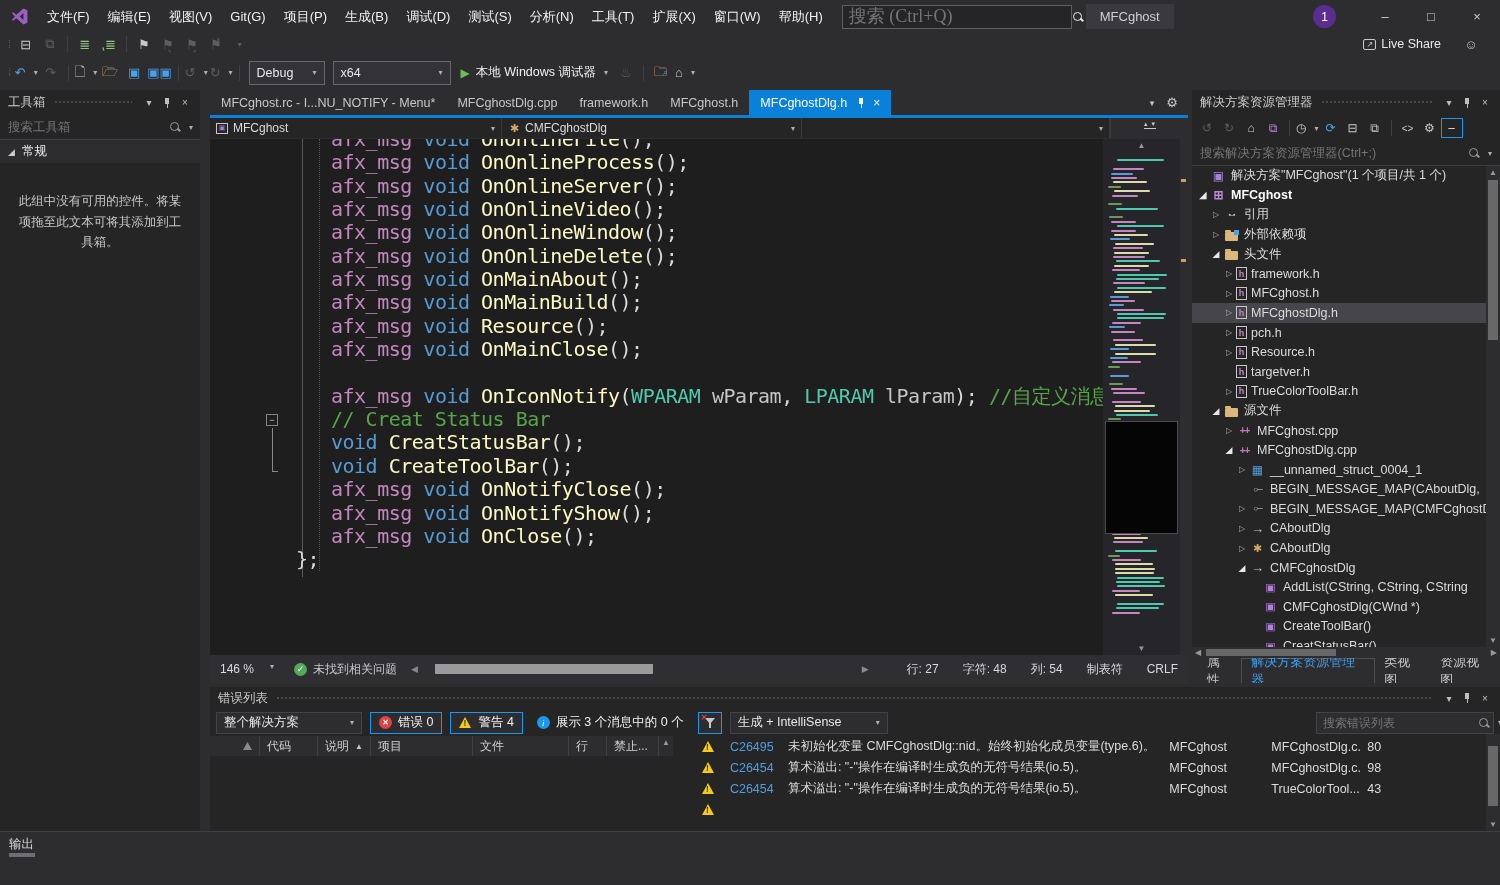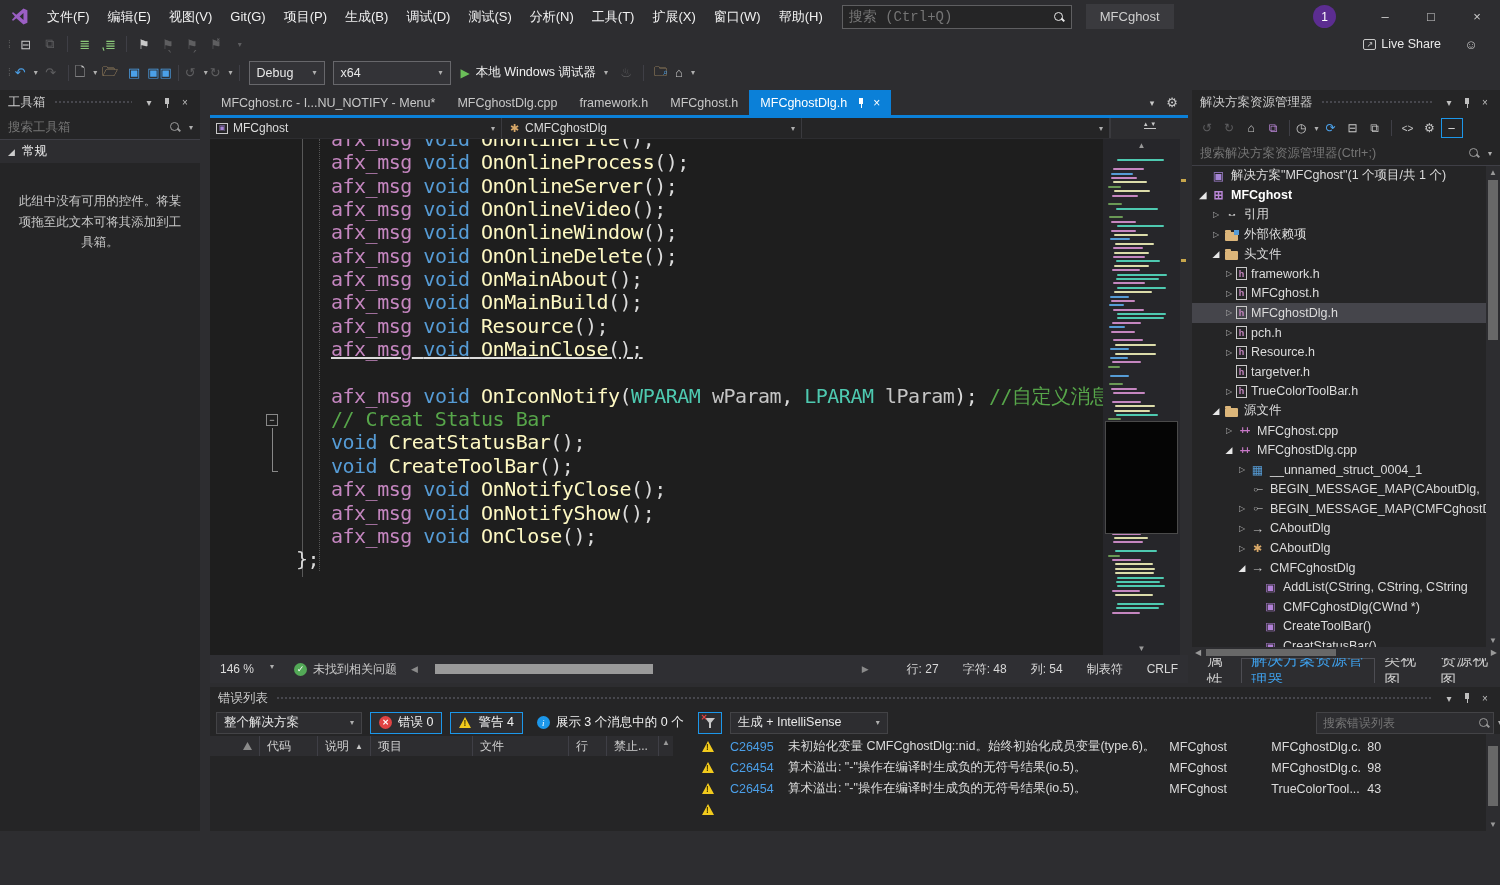--- a/index.html
+++ b/index.html
@@ -6,21 +6,21 @@
   html,body{background:#2D2D30}
   body{font-family:"Liberation Sans",sans-serif;color:#DCDCDC}
   .app{position:relative;width:1500px;height:885px;background:#2D2D30;overflow:hidden;font-size:13px}
 
   
   .titlebar{height:33px;display:flex;align-items:center;background:#2D2D30}
   .vslogo{width:38px;display:flex;justify-content:center;align-items:center}
   .menubar{display:flex;height:100%;align-items:center}
   .menu-item{padding:0 9px;height:100%;display:flex;align-items:center;color:#F1F1F1;font-size:13px;cursor:default}
   .qsearch{width:230px;height:24px;margin-left:10px;background:#252526;border:1px solid #5f5f61;display:flex;align-items:center;padding:0 6px}
-  .qsearch input{flex:1;background:transparent;border:none;outline:none;color:#8A8A8A;font-size:14px;font-family:Liberation Mono, monospace}
+  .qsearch input{flex:1;background:transparent;border:none;outline:none;color:#8A8A8A;font-size:18px;font-family:Liberation Serif, serif}
   .title-chip{margin-left:14px;background:#3A3A3E;color:#CFCFCF;font-size:13px;padding:5px 14px}
   .tb-spacer{flex:1}
   .avatar{width:23px;height:23px;border-radius:50%;background:#5C2D91;color:#fff;font-size:12px;display:flex;align-items:center;justify-content:center;margin-right:26px}
   .winbtn{width:46px;height:33px;display:flex;align-items:center;justify-content:center;color:#CCCCCC;font-size:13px}
   
   .icon-search{position:relative;width:12px;height:12px;flex:none}
   .icon-search::before{content:"";position:absolute;left:1px;top:1px;width:7px;height:7px;border:1.6px solid #E8E8E8;border-radius:50%}
   .icon-search::after{content:"";position:absolute;left:8px;top:8px;width:4px;height:1.6px;background:#E8E8E8;transform:rotate(45deg)}
   .icon-search.dim::before{border-color:#9A9A9A}.icon-search.dim::after{background:#9A9A9A}
   
@@ -136,21 +136,21 @@
   .ti-class::before{content:"✱";color:#D8A868;font-size:11px}
   .ti-method::before{content:"▣";color:#B180D7;font-size:11px}
   .vscroll{position:absolute;right:0;top:0;bottom:0;width:14px;background:#2D2D30}
   .vs-up{position:absolute;top:2px;left:0;right:0;text-align:center;font-size:8px;color:#999}
   .vs-thumb{position:absolute;left:2px;right:2px;top:14px;height:160px;background:#686868}
   .vs-dn{position:absolute;bottom:2px;left:0;right:0;text-align:center;font-size:8px;color:#999}
   .sx-hscroll{height:11px;background:#2D2D30;position:relative}
   .sx-hthumb{position:absolute;left:14px;top:2px;width:130px;height:7px;background:#686868}
   .sx-harr{position:absolute;top:1px;font-size:8px;color:#999}
   .sx-tabs{height:25px;background:#2D2D30;display:flex;align-items:stretch;padding-left:6px}
-  .sx-tab{display:flex;align-items:center;padding:0 9px;font-size:16px;color:#C8C8C8}
+  .sx-tab{display:flex;align-items:center;padding:0 9px;font-size:13px;color:#C8C8C8}
   .sx-tab.active{border:1px solid #4D4D53;border-bottom:none;background:#2D2D30;color:#3E9EE8}
 
   
   .errlist{position:absolute;left:210px;right:0;top:597px;height:144px;background:#252526;display:flex;flex-direction:column;overflow:hidden}
   .el-toolbar{height:27px;display:flex;align-items:center;padding:0 6px;background:#252526}
   .el-combo{height:22px;background:#2D2D30;border:1px solid #434346;display:flex;align-items:center;padding:0 7px;font-size:12.5px;color:#E8E8E8;margin-right:8px}
   .el-btn{height:22px;border:1px solid #1C97EA;display:flex;align-items:center;padding:0 8px;font-size:12.5px;color:#F1F1F1;margin-right:8px;background:#2D2D30}
   .el-flat{height:22px;display:flex;align-items:center;padding:0 6px;font-size:12.5px;color:#F1F1F1;margin-right:8px}
   .errc{width:13px;height:13px;border-radius:50%;background:#E04343;color:#fff;font-size:8px;display:flex;align-items:center;justify-content:center;margin-right:6px;font-weight:bold}
   .warnt{position:relative;width:0;height:0;border-left:6.5px solid transparent;border-right:6.5px solid transparent;border-bottom:11px solid #F2CB1D;margin-right:7px}
@@ -363,21 +363,21 @@
           <div class="codelines" id="codelines">
               <div class="cl" style="padding-left: 121px;"><span class="tk-m">afx_msg</span><span class="tk-p"> </span><span class="tk-k">void</span><span class="tk-p"> </span><span class="tk-f">OnOnlineFile</span><span class="tk-p">();</span></div>
               <div class="cl" style="padding-left: 121px;"><span class="tk-m">afx_msg</span><span class="tk-p"> </span><span class="tk-k">void</span><span class="tk-p"> </span><span class="tk-f">OnOnlineProcess</span><span class="tk-p">();</span></div>
               <div class="cl" style="padding-left: 121px;"><span class="tk-m">afx_msg</span><span class="tk-p"> </span><span class="tk-k">void</span><span class="tk-p"> </span><span class="tk-f">OnOnlineServer</span><span class="tk-p">();</span></div>
               <div class="cl" style="padding-left: 121px;"><span class="tk-m">afx_msg</span><span class="tk-p"> </span><span class="tk-k">void</span><span class="tk-p"> </span><span class="tk-f">OnOnlineVideo</span><span class="tk-p">();</span></div>
               <div class="cl" style="padding-left: 121px;"><span class="tk-m">afx_msg</span><span class="tk-p"> </span><span class="tk-k">void</span><span class="tk-p"> </span><span class="tk-f">OnOnlineWindow</span><span class="tk-p">();</span></div>
               <div class="cl" style="padding-left: 121px;"><span class="tk-m">afx_msg</span><span class="tk-p"> </span><span class="tk-k">void</span><span class="tk-p"> </span><span class="tk-f">OnOnlineDelete</span><span class="tk-p">();</span></div>
               <div class="cl" style="padding-left: 121px;"><span class="tk-m">afx_msg</span><span class="tk-p"> </span><span class="tk-k">void</span><span class="tk-p"> </span><span class="tk-f">OnMainAbout</span><span class="tk-p">();</span></div>
               <div class="cl" style="padding-left: 121px;"><span class="tk-m">afx_msg</span><span class="tk-p"> </span><span class="tk-k">void</span><span class="tk-p"> </span><span class="tk-f">OnMainBuild</span><span class="tk-p">();</span></div>
               <div class="cl" style="padding-left: 121px;"><span class="tk-m">afx_msg</span><span class="tk-p"> </span><span class="tk-k">void</span><span class="tk-p"> </span><span class="tk-f">Resource</span><span class="tk-p">();</span></div>
-              <div class="cl" style="padding-left: 121px; text-decoration: underline;"><span class="tk-m">afx_msg</span><span class="tk-p"> </span><span class="tk-k">void</span><span class="tk-p"> </span><span class="tk-f">OnMainClose</span><span class="tk-p">();</span></div>
+              <div class="cl" style="padding-left: 121px;"><span class="tk-m">afx_msg</span><span class="tk-p"> </span><span class="tk-k">void</span><span class="tk-p"> </span><span class="tk-f">OnMainClose</span><span class="tk-p">();</span></div>
               <div class="cl" style="padding-left: 121px;"></div>
               <div class="cl" style="padding-left: 121px;"><span class="tk-m">afx_msg</span><span class="tk-p"> </span><span class="tk-k">void</span><span class="tk-p"> </span><span class="tk-f">OnIconNotify</span><span class="tk-p">(</span><span class="tk-t">WPARAM</span><span class="tk-v"> wParam</span><span class="tk-p">, </span><span class="tk-t">LPARAM</span><span class="tk-v"> lParam</span><span class="tk-p">); </span><span class="tk-c">//自定义消息</span></div>
               <div class="cl" style="padding-left: 121px;"><span class="tk-c">// Creat Status Bar</span></div>
               <div class="cl" style="padding-left: 121px;"><span class="tk-k">void</span><span class="tk-p"> </span><span class="tk-f">CreatStatusBar</span><span class="tk-p">();</span></div>
               <div class="cl" style="padding-left: 121px;"><span class="tk-k">void</span><span class="tk-p"> </span><span class="tk-f">CreateToolBar</span><span class="tk-p">();</span></div>
               <div class="cl" style="padding-left: 121px;"><span class="tk-m">afx_msg</span><span class="tk-p"> </span><span class="tk-k">void</span><span class="tk-p"> </span><span class="tk-f">OnNotifyClose</span><span class="tk-p">();</span></div>
               <div class="cl" style="padding-left: 121px;"><span class="tk-m">afx_msg</span><span class="tk-p"> </span><span class="tk-k">void</span><span class="tk-p"> </span><span class="tk-f">OnNotifyShow</span><span class="tk-p">();</span></div>
               <div class="cl" style="padding-left: 121px;"><span class="tk-m">afx_msg</span><span class="tk-p"> </span><span class="tk-k">void</span><span class="tk-p"> </span><span class="tk-f">OnClose</span><span class="tk-p">();</span></div>
               <div class="cl" style="padding-left: 86px;"><span class="tk-p">};</span></div>
             </div>
@@ -810,14 +810,17 @@
             </div>
           </div>
       </div>
       <div class="el-vscroll">
         <div class="el-vthumb"></div>
         <div class="vs-dn">▼</div>
       </div>
     </div>
   </div>
 
+  <div class="outstrip">
+    <span class="lbl">输出</span>
+  </div>
 
 </div>
 
 </body></html>

